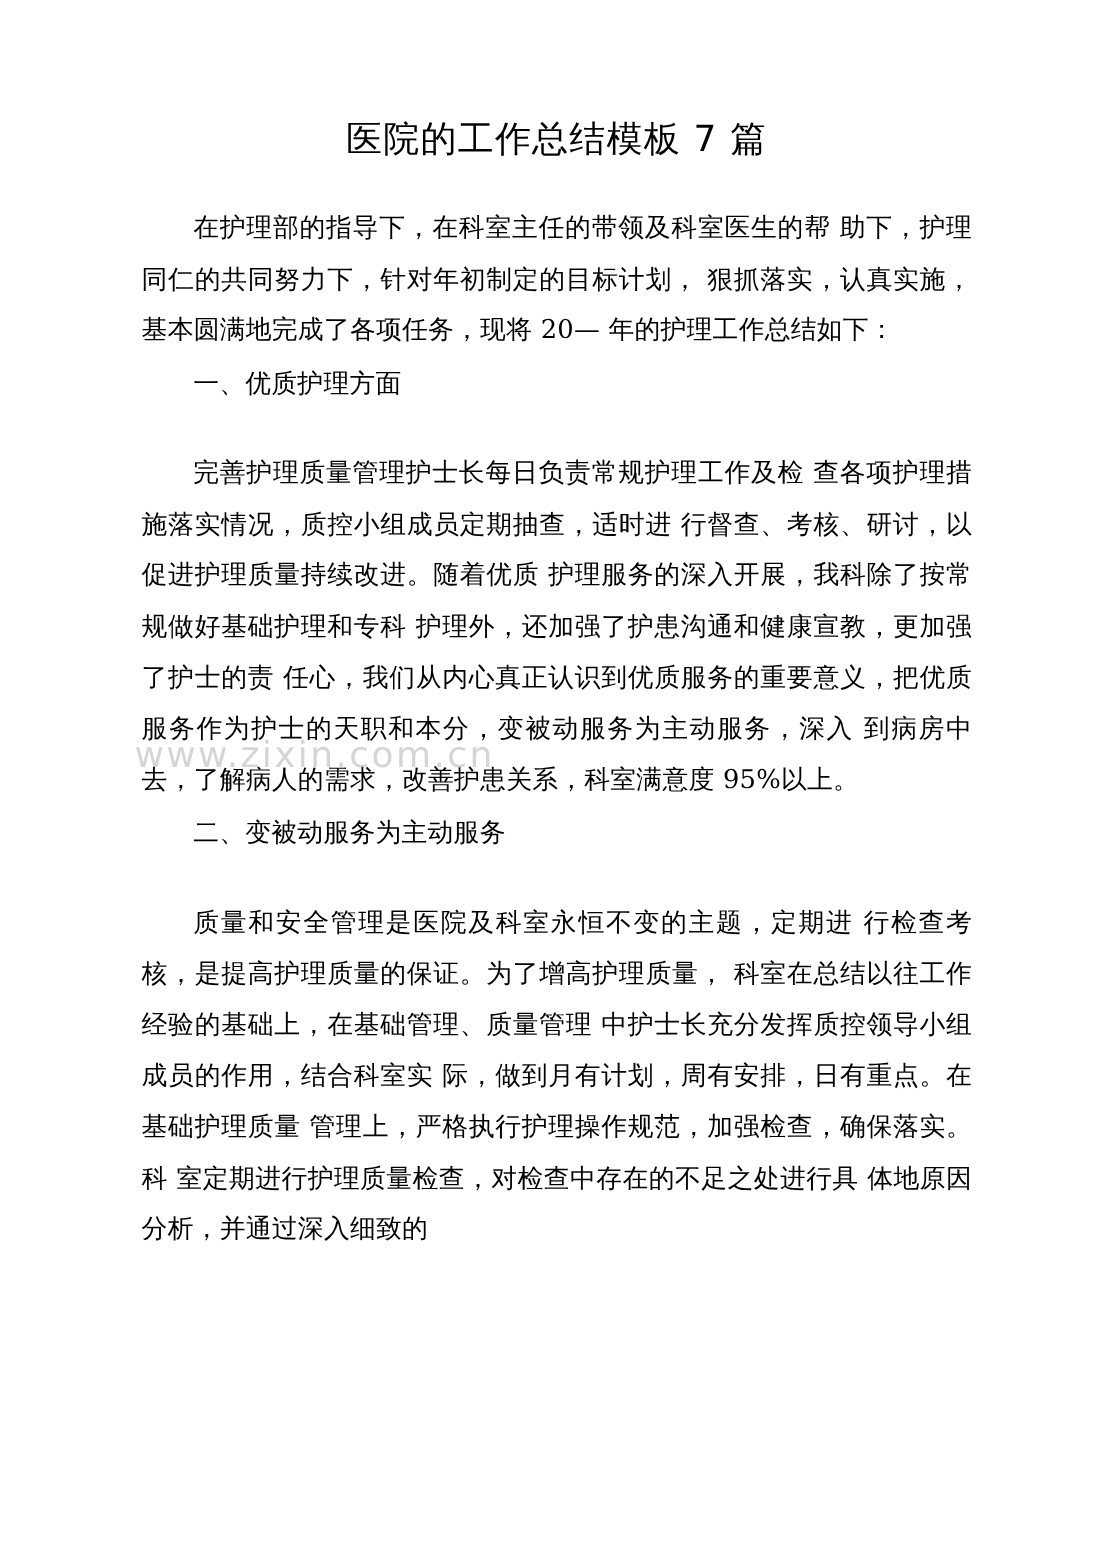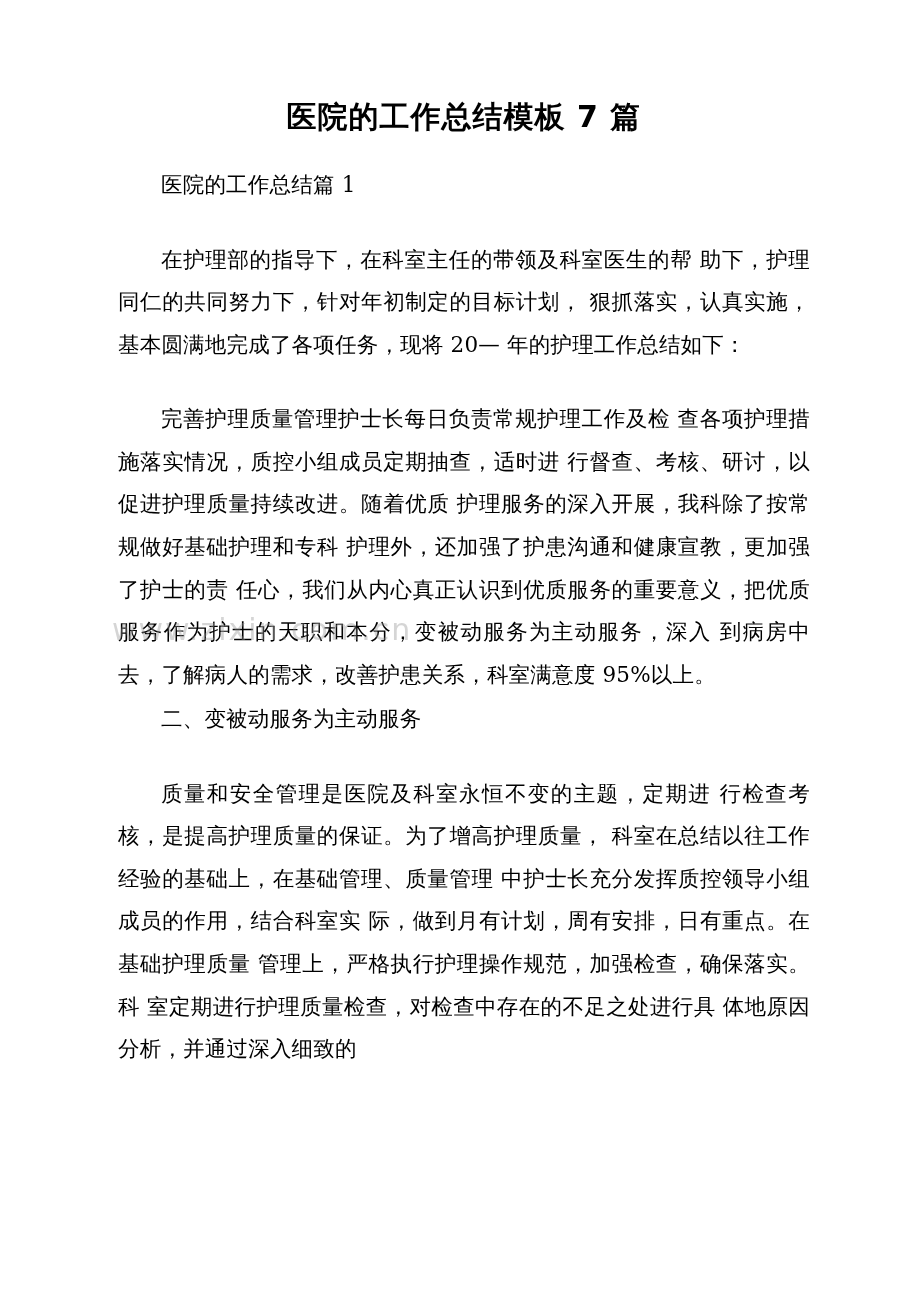--- a/index.html
+++ b/index.html
@@ -17,21 +17,21 @@
   .page {
     position: relative;
     width: 920px;
     height: 1302px;
     box-sizing: border-box;
     padding: 96px 110px 0 118px;
   }
   .doc-title {
     font-family: "DejaVu Sans", "Liberation Sans", sans-serif;
     font-size: 30px;
-    font-weight: 700;
+    font-weight: 400;
     letter-spacing: 1px;
     text-align: center;
     color: #000;
     margin: 0 0 26px 0;
     line-height: 1.4;
   }
   .para {
     font-family: "DejaVu Serif", "Liberation Serif", serif;
     font-size: 21.5px;
     line-height: 1.98;
@@ -78,24 +78,24 @@
 
 <div class="page">
 
   <div class="watermark">
     <div class="watermark-text">www.zixin.com.cn</div>
   </div>
 
   <div class="content">
     <h1 class="doc-title">医院的工作总结模板 7 篇</h1>
 
-    <p class="para heading-para">医院的工作总结篇 1</p>
 
     <p class="para indent">在护理部的指导下，在科室主任的带领及科室医生的帮 助下，护理同仁的共同努力下，针对年初制定的目标计划， 狠抓落实，认真实施，基本圆满地完成了各项任务，现将 20— 年的护理工作总结如下：</p>
 
+    <p class="para heading-para">一、优质护理方面</p>
 
     <p class="para indent">完善护理质量管理护士长每日负责常规护理工作及检 查各项护理措施落实情况，质控小组成员定期抽查，适时进 行督查、考核、研讨，以促进护理质量持续改进。随着优质 护理服务的深入开展，我科除了按常规做好基础护理和专科 护理外，还加强了护患沟通和健康宣教，更加强了护士的责 任心，我们从内心真正认识到优质服务的重要意义，把优质 服务作为护士的天职和本分，变被动服务为主动服务，深入 到病房中去，了解病人的需求，改善护患关系，科室满意度 95%以上。</p>
 
     <p class="para heading-para">二、变被动服务为主动服务</p>
 
     <p class="para indent">质量和安全管理是医院及科室永恒不变的主题，定期进 行检查考核，是提高护理质量的保证。为了增高护理质量， 科室在总结以往工作经验的基础上，在基础管理、质量管理 中护士长充分发挥质控领导小组成员的作用，结合科室实 际，做到月有计划，周有安排，日有重点。在基础护理质量 管理上，严格执行护理操作规范，加强检查，确保落实。科 室定期进行护理质量检查，对检查中存在的不足之处进行具 体地原因分析，并通过深入细致的</p>
   </div>
 
 </div>
 

